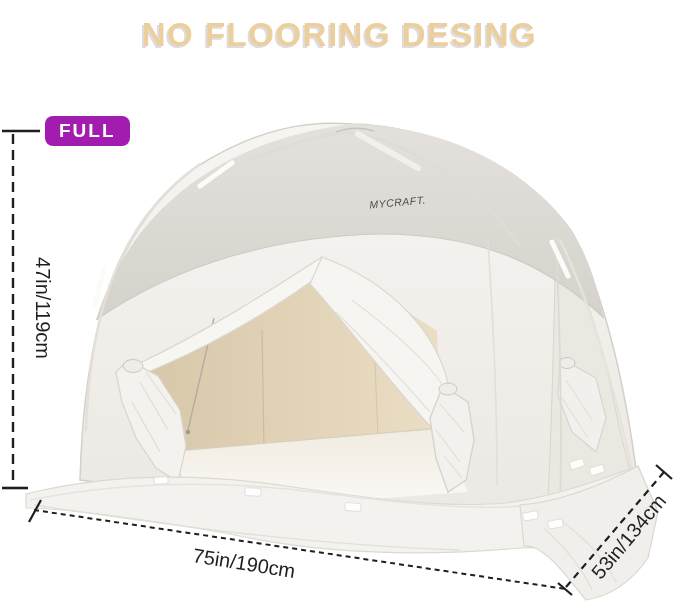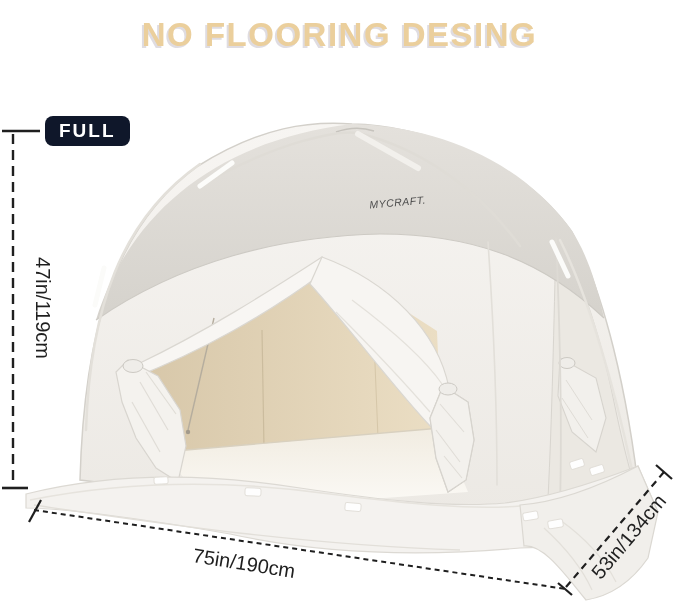--- a/index.html
+++ b/index.html
@@ -10,21 +10,21 @@
   .page-title{
     position:absolute;top:16px;left:0;right:0;height:42px;
     text-align:center;
     font-size:33px;font-weight:bold;letter-spacing:1.5px;
     color:#EBCF9C;
     text-shadow:-2px 2px 0 rgba(150,140,155,0.30);
     white-space:nowrap;
   }
   .full-badge{
     position:absolute;left:45px;top:116px;
-    background:#0f172a;color:#ffffff;
+    background:#a21caf;color:#ffffff;
     font-size:19px;font-weight:bold;letter-spacing:2px;
     padding:4px 14px;border-radius:8px;line-height:22px;
   }
   svg{position:absolute;left:0;top:0;}
   .dimtext{font-size:20px;fill:#1f1f1f;font-family:"Liberation Sans",sans-serif;}
   .brandtext{font-size:10.5px;font-style:italic;fill:#4d4d4d;letter-spacing:.5px;
     font-family:"Liberation Sans",sans-serif;}
 </style>
 </head>
 <body>

